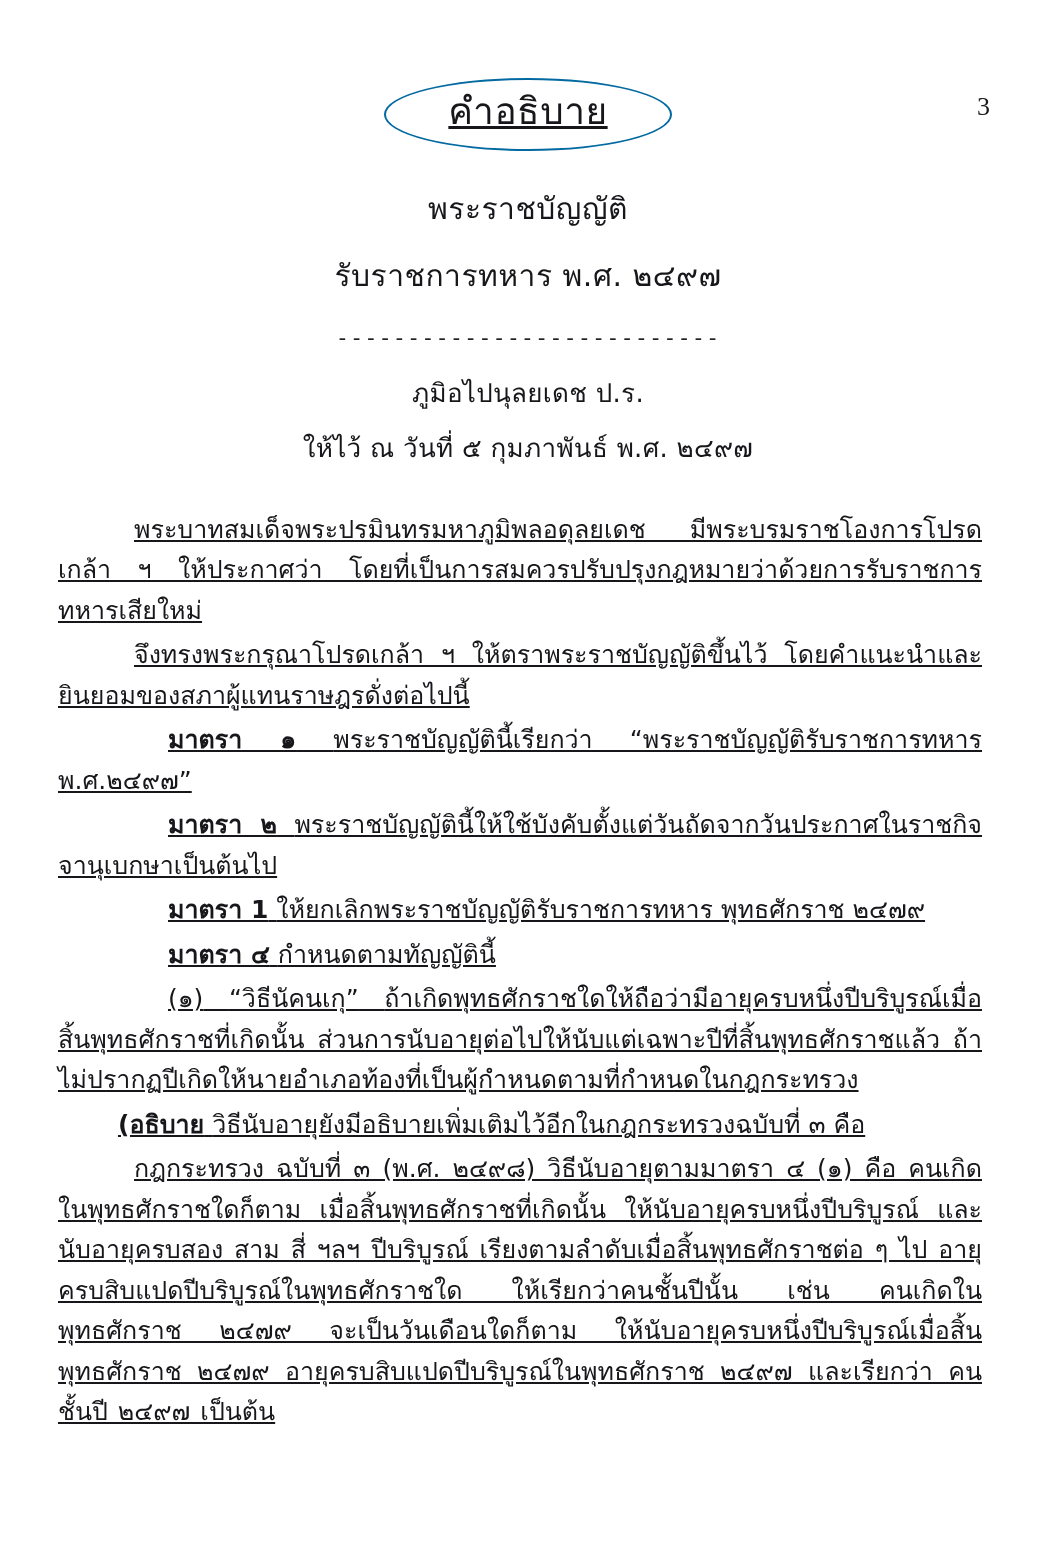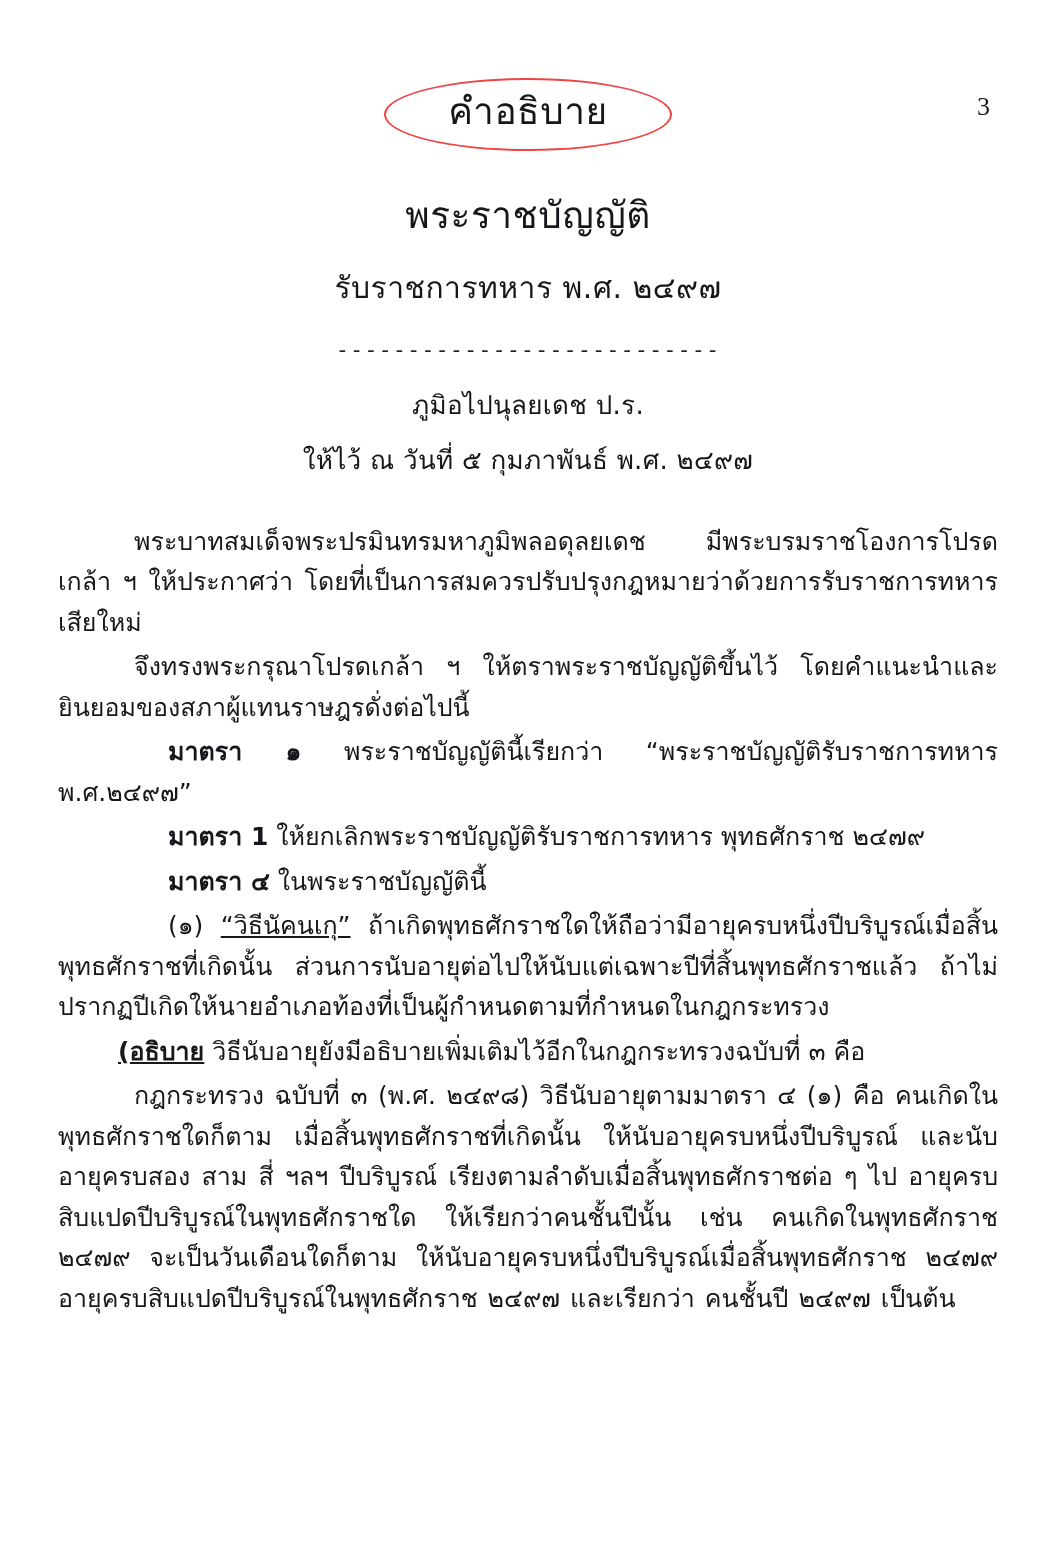--- a/index.html
+++ b/index.html
@@ -29,31 +29,32 @@
     font-size: 26px;
     color: #1b1b1f;
     font-family: "Liberation Serif", serif;
   }
   .title-oval-wrap {
     margin-top: 78px;
     display: flex;
     justify-content: center;
   }
   .title-oval {
-    border: 2px solid #ef4444;
+    border: 2px solid #0369a1;
     border-radius: 50%;
     padding: 12px 62px 16px 62px;
     font-size: 37px;
     line-height: 1.1;
     letter-spacing: 0.5px;
+    text-decoration: underline;
   }
   .act-title {
     text-align: center;
     margin-top: 34px;
-    font-size: 37px;
+    font-size: 30px;
     letter-spacing: 0.5px;
   }
   .act-subtitle {
     text-align: center;
     margin-top: 20px;
     font-size: 30px;
     letter-spacing: 0.5px;
   }
   .rule {
     text-align: center;
@@ -73,21 +74,22 @@
     margin-top: 14px;
   }
   .body {
     margin: 42px 58px 0 58px;
     font-size: 25px;
     line-height: 1.62;
     text-align: justify;
     text-justify: inter-word;
   }
   .para {
-    margin: 0 0 4px 0;
+    margin: 0 16px 4px 0;
+    text-decoration: underline;
   }
   .para.indent {
     text-indent: 76px;
   }
   .para.indent-small {
     text-indent: 60px;
   }
   .para.indent-large {
     text-indent: 110px;
   }
@@ -124,29 +126,33 @@
 
     <p class="para indent justify-wide">พระบาทสมเด็จพระปรมินทรมหาภูมิพลอดุลยเดช มีพระบรมราชโองการโปรดเกล้า ฯ ให้ประกาศว่า โดยที่เป็นการสมควรปรับปรุงกฎหมายว่าด้วยการรับราชการทหารเสียใหม่</p>
 
     <p class="para indent justify-wide">จึงทรงพระกรุณาโปรดเกล้า ฯ ให้ตราพระราชบัญญัติขึ้นไว้ โดยคำแนะนำและยินยอมของสภาผู้แทนราษฎรดั่งต่อไปนี้</p>
 
     <p class="para indent-large">
       <span class="mat-label">มาตรา ๑</span>
       <span>พระราชบัญญัตินี้เรียกว่า “พระราชบัญญัติรับราชการทหาร พ.ศ.๒๔๙๗”</span>
     </p>
 
+    <p class="para indent-large justify-wide">
+      <span class="mat-label">มาตรา ๒</span>
+      <span>พระราชบัญญัตินี้ให้ใช้บังคับตั้งแต่วันถัดจากวันประกาศในราชกิจจานุเบกษาเป็นต้นไป</span>
+    </p>
 
     <p class="para indent-large">
       <span class="mat-label">มาตรา 1</span>
       <span>ให้ยกเลิกพระราชบัญญัติรับราชการทหาร พุทธศักราช ๒๔๗๙</span>
     </p>
 
     <p class="para indent-large">
       <span class="mat-label">มาตรา ๔</span>
-      <span>ในพระราชบัญญัตินี้</span>
+      <span>กำหนดตามทัญญัตินี้</span>
     </p>
 
     <p class="para indent-large justify-wide">
       <span>(๑)</span>
       <span class="underline">“วิธีนัคนเกุ”</span>
       <span>ถ้าเกิดพุทธศักราชใดให้ถือว่ามีอายุครบหนึ่งปีบริบูรณ์เมื่อสิ้นพุทธศักราชที่เกิดนั้น ส่วนการนับอายุต่อไปให้นับแต่เฉพาะปีที่สิ้นพุทธศักราชแล้ว ถ้าไม่ปรากฏปีเกิดให้นายอำเภอท้องที่เป็นผู้กำหนดตามที่กำหนดในกฎกระทรวง</span>
     </p>
 
     <p class="para indent-small">
       <span class="mat-label underline">(อธิบาย</span>

